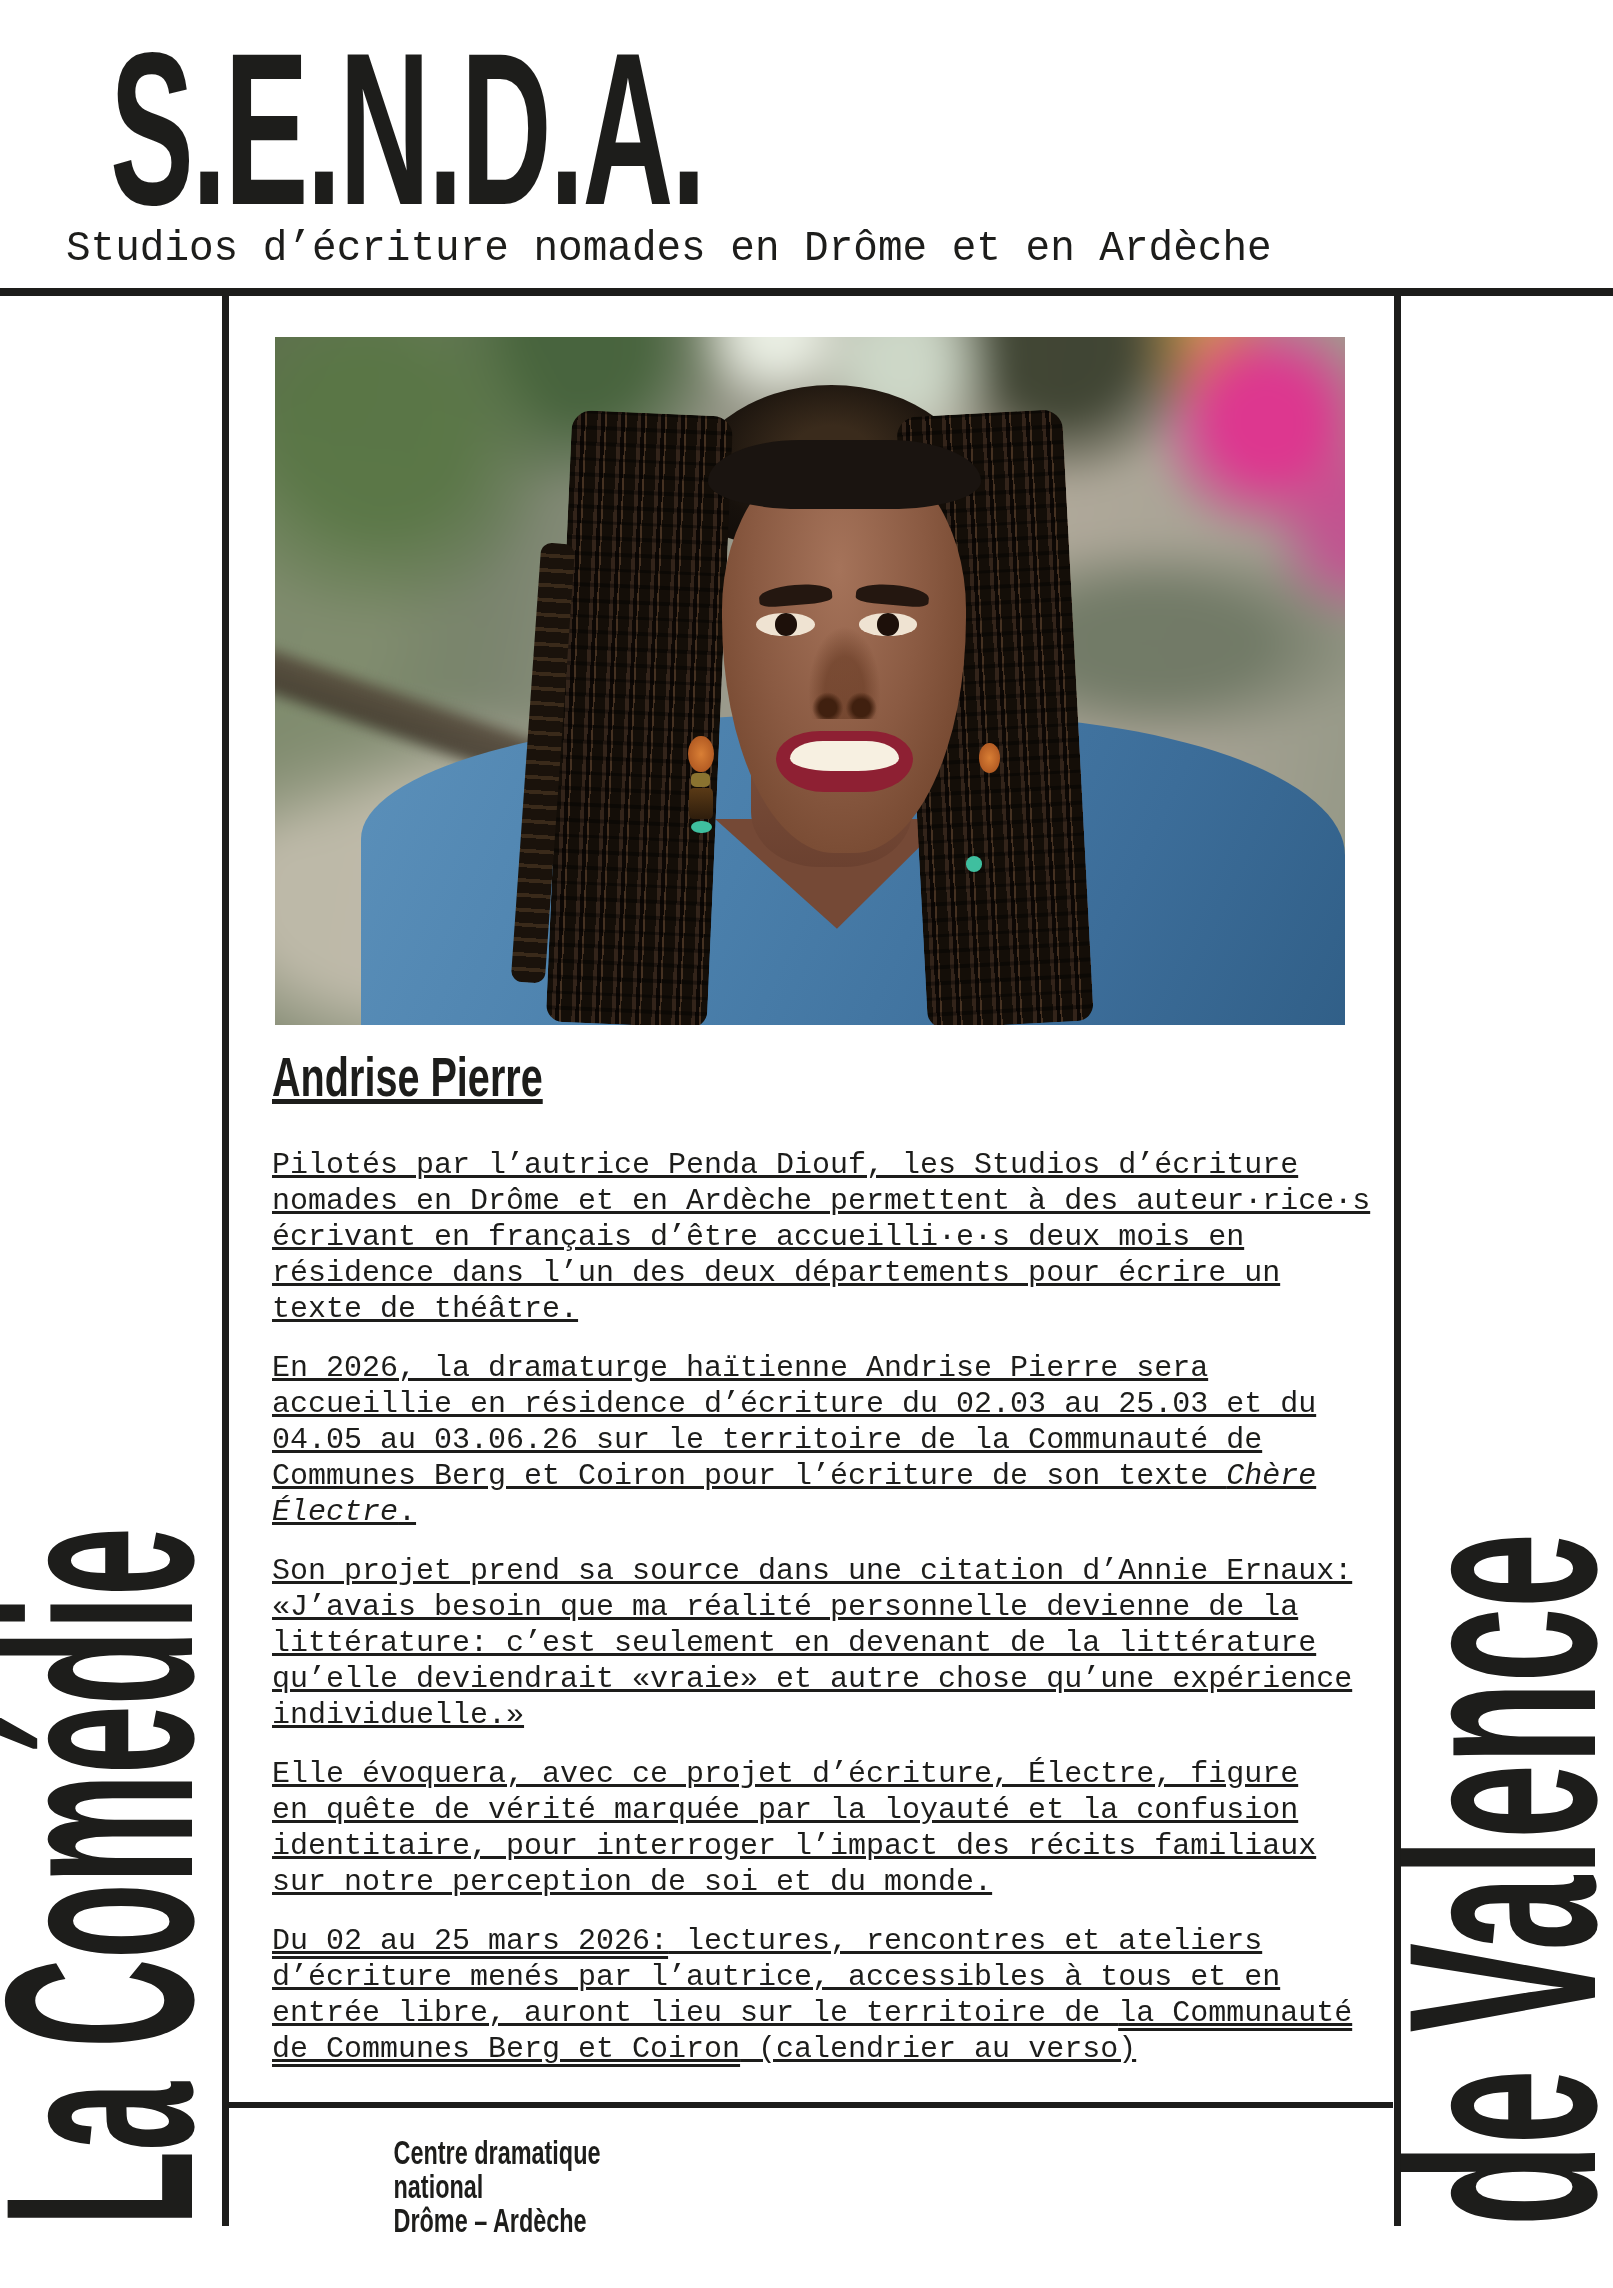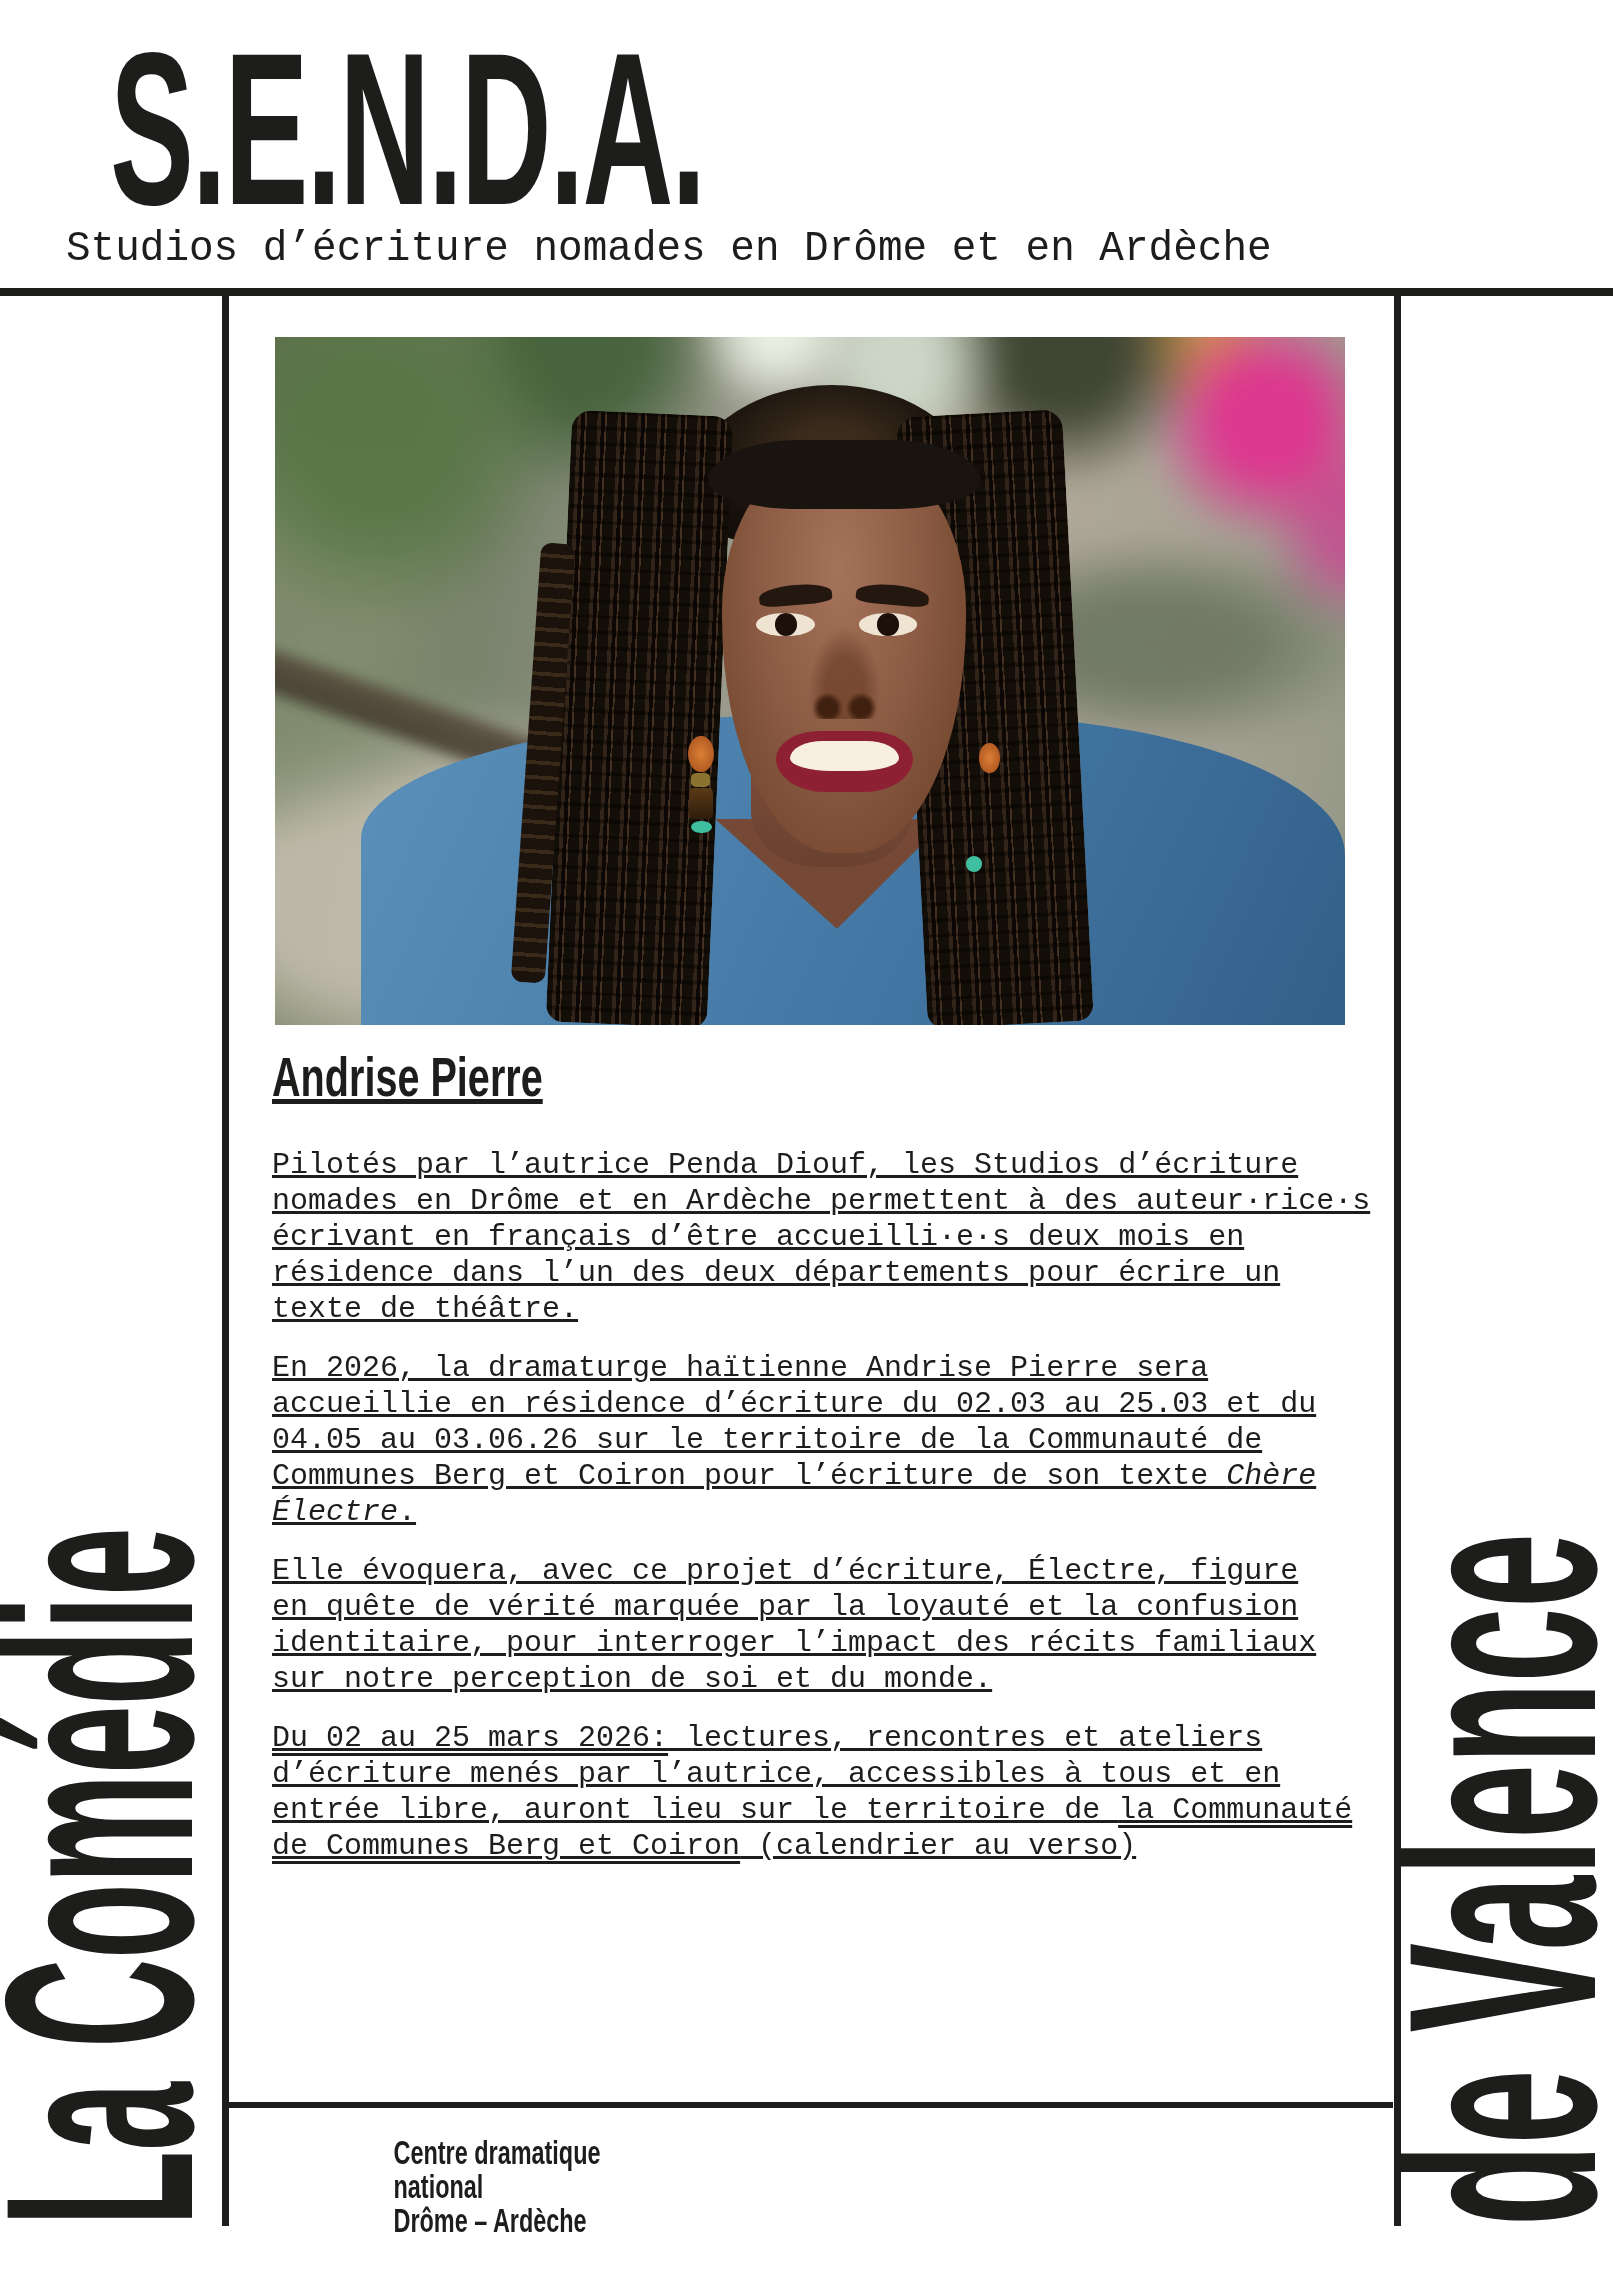--- a/index.html
+++ b/index.html
@@ -146,20 +146,25 @@
     <p class="body-p">Pilotés par l’autrice Penda Diouf, les Studios d’écriture
 nomades en Drôme et en Ardèche permettent à des auteur·rice·s
 écrivant en français d’être accueilli·e·s deux mois en
 résidence dans l’un des deux départements pour écrire un
 texte de théâtre.</p>
     <p class="body-p"><span>En 2026, la dramaturge haïtienne Andrise Pierre sera
 accueillie en résidence d’écriture du 02.03 au 25.03 et du
 04.05 au 03.06.26 sur le territoire de la Communauté de
 Communes Berg et Coiron pour l’écriture de son texte </span><span class="it">Chère
 Électre</span><span>.</span></p>
+    <p class="body-p">Son projet prend sa source dans une citation d’Annie Ernaux:
+«J’avais besoin que ma réalité personnelle devienne de la
+littérature: c’est seulement en devenant de la littérature
+qu’elle deviendrait «vraie» et autre chose qu’une expérience
+individuelle.»</p>
     <p class="body-p">Elle évoquera, avec ce projet d’écriture, Électre, figure
 en quête de vérité marquée par la loyauté et la confusion
 identitaire, pour interroger l’impact des récits familiaux
 sur notre perception de soi et du monde.</p>
     <p class="body-p"><span class="ul">Du 02 au 25 mars 2026:</span><span> lectures, rencontres et ateliers
 d’écriture menés par l’autrice, accessibles à tous et en
 entrée libre, auront lieu sur le territoire de </span><span class="ul">la Communauté
 de Communes Berg et Coiron</span><span> (calendrier au verso)</span></p>
   </div>
 

